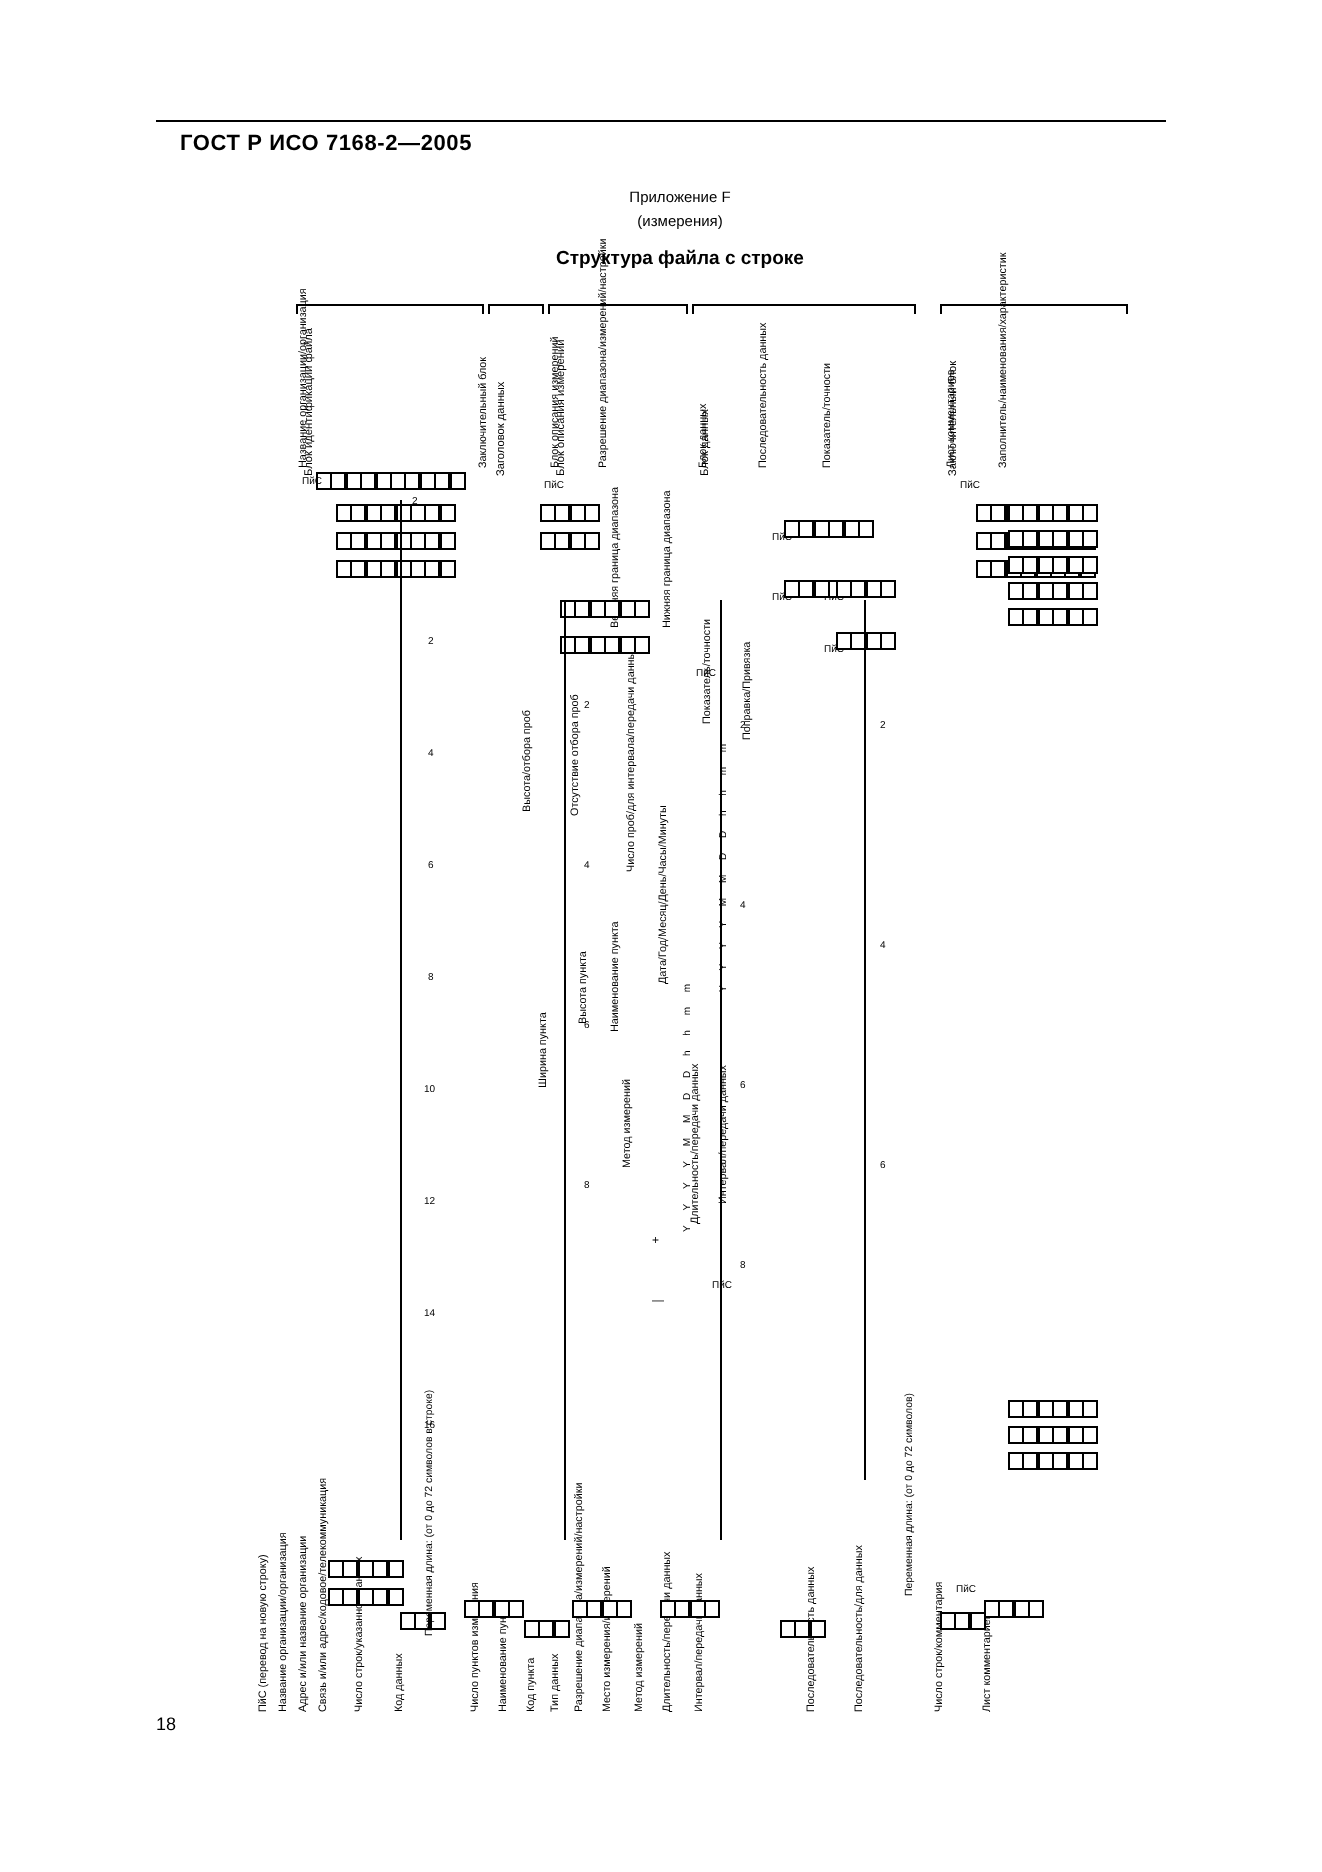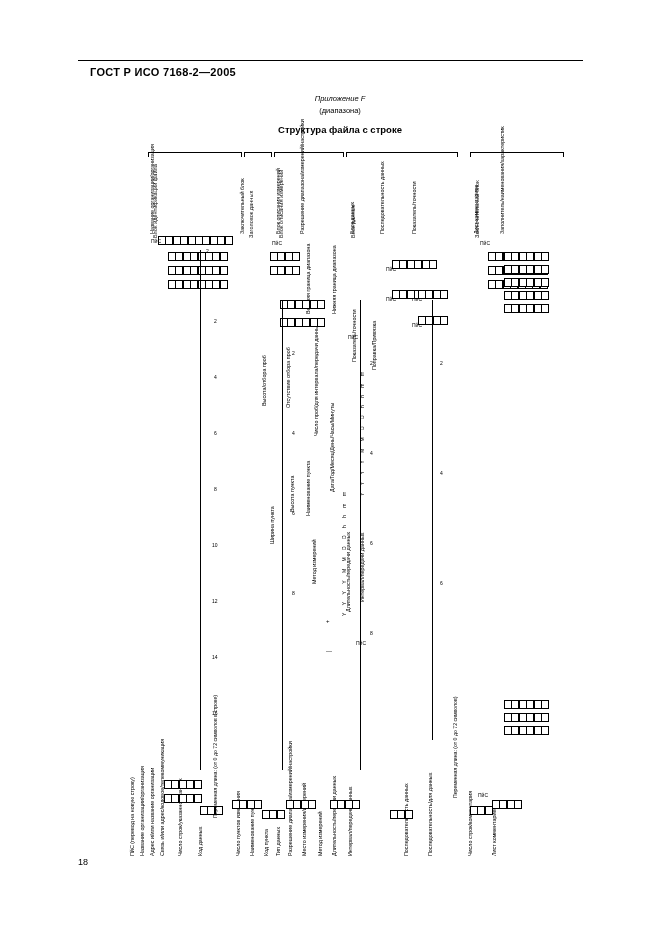--- a/index.html
+++ b/index.html
@@ -4,21 +4,21 @@
 <style>
   html,body{margin:0;padding:0;background:#fff;}
   body{width:661px;height:936px;position:relative;font-family:"Liberation Sans",sans-serif;color:#000;overflow:hidden;}
   .page{position:absolute;inset:0;}
 
   .hdr-rule{position:absolute;left:78px;top:60px;width:505px;border-top:1px solid #000;}
   .hdr-title{position:absolute;left:78px;top:66px;font-size:11px;font-weight:bold;letter-spacing:.3px;margin-left:12px;}
   .page-num{position:absolute;left:78px;top:857px;font-size:9px;}
 
   .app-line{position:absolute;text-align:center;font-size:7.5px;}
-  .app-1{left:280px;top:94px;width:120px;font-style:italic;}
+  .app-1{left:280px;top:94px;width:120px;}
   .app-2{left:280px;top:106px;width:120px;}
   .doc-title{position:absolute;left:240px;top:124px;width:200px;text-align:center;font-size:9.5px;font-weight:bold;}
 
   
   .v{writing-mode:vertical-rl;transform:rotate(180deg);white-space:nowrap;}
 
   
   .grp{position:absolute;}
   .grp .bar{position:absolute;left:0;top:0;border-top:1px solid #000;height:4px;border-left:1px solid #000;border-right:1px solid #000;}
   .grp .lbl{position:absolute;font-size:5.6px;line-height:1.08;}
@@ -39,21 +39,21 @@
 </style>
 </head>
 <body>
 
 <div class="page">
 
   <div class="hdr-rule"></div>
   <div class="hdr-title">ГОСТ Р ИСО 7168-2—2005</div>
 
   <div class="app-line app-1">Приложение F</div>
-  <div class="app-line app-2">(диапазона)</div>
+  <div class="app-line app-2">(измерения)</div>
   <div class="doc-title">Структура файла с строке</div>
 
   <div class="page-num">18</div>
 
   <div class="grp" style="left:148px;top:152px;width:92px;height:88px;">
     <div class="bar" style="width:92px;"></div>
     <div class="lbl v" style="left:4px;top:8px;height:78px;">Блок идентификации файла</div>
   </div>
 
   <div class="grp" style="left:244px;top:152px;width:26px;height:88px;">

